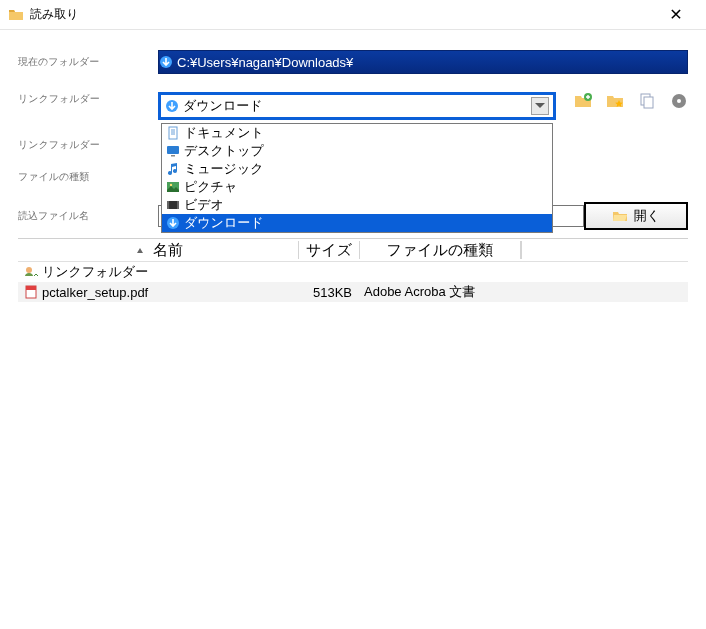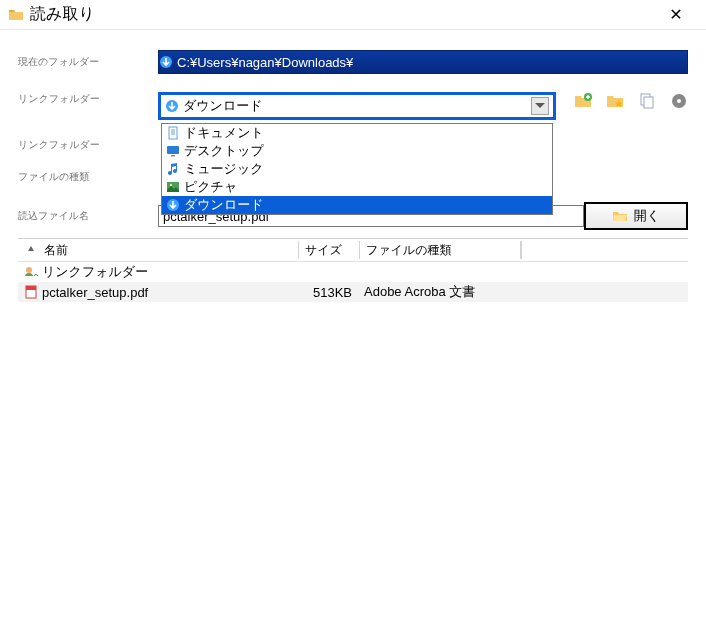--- a/index.html
+++ b/index.html
@@ -1,40 +1,40 @@
 <!DOCTYPE html>
 <html><head>
 <meta charset="utf-8">
 <style>
   * { box-sizing: border-box; margin: 0; padding: 0; font-family: "Meiryo UI", "MS PGothic", sans-serif; }
   body { background: #fff; width: 706px; height: 629px; overflow: hidden; }
   .titlebar { height: 30px; display: flex; align-items: center; padding: 0 8px; border-bottom: 1px solid #e5e5e5; }
   .titlebar .icon { width: 16px; height: 16px; margin-right: 6px; }
-  .titlebar .title { font-size: 16px; flex: 1; }
+  .titlebar .title { font-size: 12px; flex: 1; }
   .titlebar .close { width: 44px; text-align: center; font-size: 16px; cursor: default; }
   .body { padding: 20px 18px 0 18px; }
   .row { display: flex; align-items: center; margin-bottom: 18px; position: relative; }
   .label { width: 140px; font-size: 10px; color: #737373; }
   .pathbar { flex: 1; height: 24px; background: linear-gradient(#0a3aa0, #062a80); color: #fff; font-size: 13px; padding: 0 0; display: flex; align-items: center; border: 1px solid #06246e; }
   .pathbar .arrow { width: 14px; height: 14px; margin-right: 4px; }
   .linkfolder-wrap { flex: 1; position: relative; display: flex; align-items: center; }
   .combo { flex: 1; border: 3px solid #0a5fd8; height: 28px; background: #fff; display: flex; align-items: center; padding: 0 4px; position: relative; }
   .combo .arrow { width: 14px; height: 14px; margin-right: 4px; }
   .combo .text { font-size: 13px; flex: 1; }
   .combo .dropbtn { width: 18px; height: 18px; background: #e9e9e9; border: 1px solid #a0a0a0; display: flex; align-items: center; justify-content: center; }
   .dropdown { position: absolute; top: 28px; left: 0; right: 0; border: 1px solid #7a7a7a; background: #fff; z-index: 10; }
   .dropdown .item { display: flex; align-items: center; height: 18px; font-size: 13px; padding: 0 4px; }
   .dropdown .item .di-icon { width: 14px; height: 14px; margin-right: 4px; }
   .dropdown .item.selected { background: #0a5fd8; color: #fff; }
   .toolbar-icons { display: flex; gap: 14px; margin-left: 18px; align-items: center; }
   .toolbar-icons .ti { width: 18px; height: 18px; }
   .filename-input { flex: 1; height: 22px; border: 1px solid #767676; padding: 0 4px; font-size: 13px; background: #fff; }
   .open-btn { width: 104px; height: 28px; border: 2px solid #000; background: linear-gradient(#fdfdfd, #e8e8e8); display: flex; align-items: center; justify-content: center; font-size: 13px; gap: 6px; }
   .listhead { display: flex; align-items: center; height: 24px; border-top: 1px solid #d0d0d0; border-bottom: 1px solid #e0e0e0; margin-top: 4px; }
-  .listhead .col { font-size: 12px; padding: 0 6px; display: flex; align-items: center; }
+  .listhead .col { font-size: 15px; padding: 0 6px; display: flex; align-items: center; justify-content: center; }
   .listhead .sep { width: 1px; height: 18px; background: #d4d4d4; }
   .col-name { width: 280px; }
   .col-size { width: 60px; text-align: right; }
   .col-type { width: 160px; }
   .col-date { flex: 1; }
   .listbody { }
   .listrow { display: flex; align-items: center; height: 20px; font-size: 13px; }
   .listrow .cell { padding: 0 6px; }
   .listrow .cell.name { width: 280px; display: flex; align-items: center; gap: 4px; }
   .listrow .cell.size { width: 60px; text-align: right; }
@@ -111,20 +111,28 @@
             <span>ミュージック</span>
           </div>
           <div class="item">
             <span class="di-icon"><svg viewBox="0 0 14 14">
                   <rect x="1" y="2" width="12" height="10" fill="#4aa05a"></rect>
                   <circle cx="5" cy="5" r="1.2" fill="#ffe070"></circle>
                   <path d="M1 10l4-4 3 3 2-2 3 3v2H1z" fill="#2a7030"></path>
                 </svg></span>
             <span>ピクチャ</span>
           </div>
+          <div class="item">
+            <span class="di-icon"><svg viewBox="0 0 14 14">
+                  <rect x="1" y="3" width="12" height="8" fill="#333"></rect>
+                  <rect x="1" y="3" width="2" height="8" fill="#666"></rect>
+                  <rect x="11" y="3" width="2" height="8" fill="#666"></rect>
+                </svg></span>
+            <span>ビデオ</span>
+          </div>
           <div class="item selected">
             <span class="di-icon"><svg viewBox="0 0 14 14">
                   <circle cx="7" cy="7" r="6" fill="#3fa0ff"></circle>
                   <path d="M7 3v6M4 7l3 3 3-3" stroke="#fff" stroke-width="1.6" fill="none"></path>
                 </svg></span>
             <span>ダウンロード</span>
           </div>
         </div>
       </div>
     </div>

